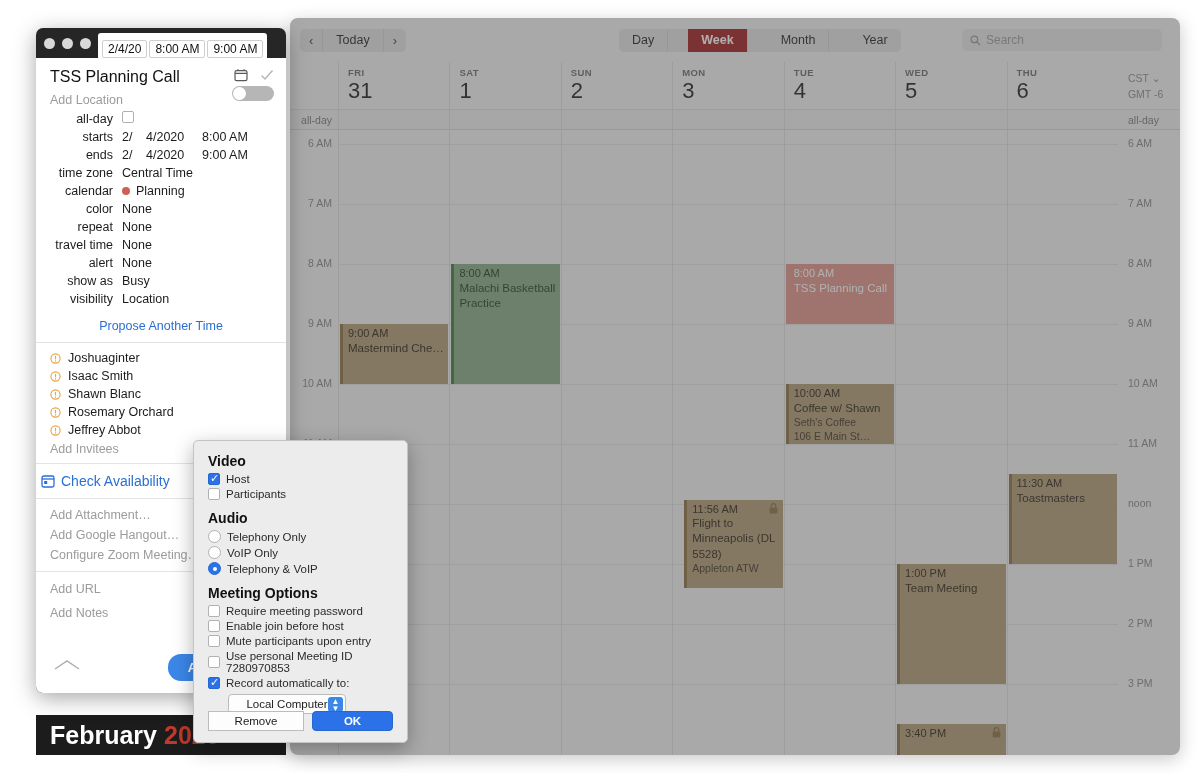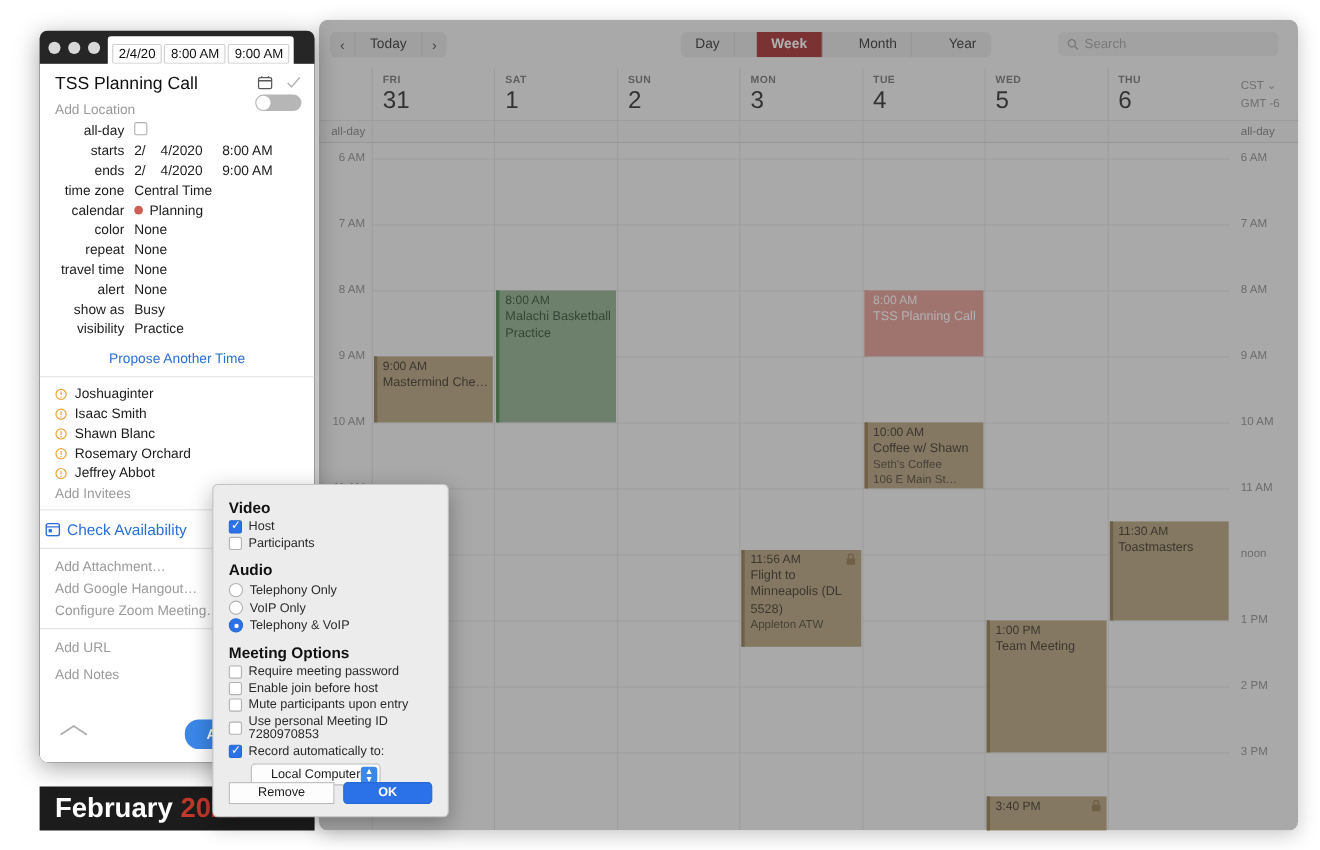--- a/index.html
+++ b/index.html
@@ -418,21 +418,21 @@
           </div>
         </div>
       <div class="daycol">
           <div class="event" style="top: 134px; height: 120px; background: rgb(131, 168, 131); border-left-color: rgb(61, 122, 61); color: rgb(27, 61, 27);">
             <div class="etime">8:00 AM</div>
             <div class="etitle">Malachi Basketball Practice</div>
           </div>
         </div>
       <div class="daycol"></div>
       <div class="daycol">
-          <div class="event" style="top: 369.8px; height: 88.2px; background: rgb(176, 154, 116); border-left-color: rgb(138, 111, 63); color: rgb(44, 33, 19);">
+          <div class="event" style="top: 369.8px; height: 88.2px; background: rgb(176, 154, 116); border-left-color: rgb(138, 111, 63); color: rgb(44, 33, 19); margin-left: 10px;">
             <div class="etime">11:56 AM</div>
             <div class="etitle">Flight to Minneapolis (DL 5528)</div>
             <div class="eloc">Appleton ATW</div>
             <span class="lock-ico"><svg width="9" height="11" viewBox="0 0 9 11">
                 <rect x="0.6" y="4.4" width="7.8" height="6.1" rx="1.1" fill="#8a6f3f"></rect>
                 <path d="M2.3 4.4 V2.9 a2.2 2.2 0 0 1 4.4 0 V4.4" fill="none" stroke="#8a6f3f" stroke-width="1.3"></path>
               </svg></span>
           </div>
         </div>
       <div class="daycol">
@@ -585,21 +585,21 @@
       <span class="v">None</span>
     </div>
 
     <div class="frow">
       <span class="k">show as</span>
       <span class="v">Busy</span>
     </div>
 
     <div class="frow">
       <span class="k">visibility</span>
-      <span class="v">Practice</span>
+      <span class="v">Location</span>
     </div>
 
     <div id="propose">Propose Another Time</div>
 
     <div class="hsep"></div>
 
     <div style="padding-top:6px;">
       <div class="inv-row">
         <span class="inv-ico">
           <svg width="11" height="11" viewBox="0 0 11 11">

